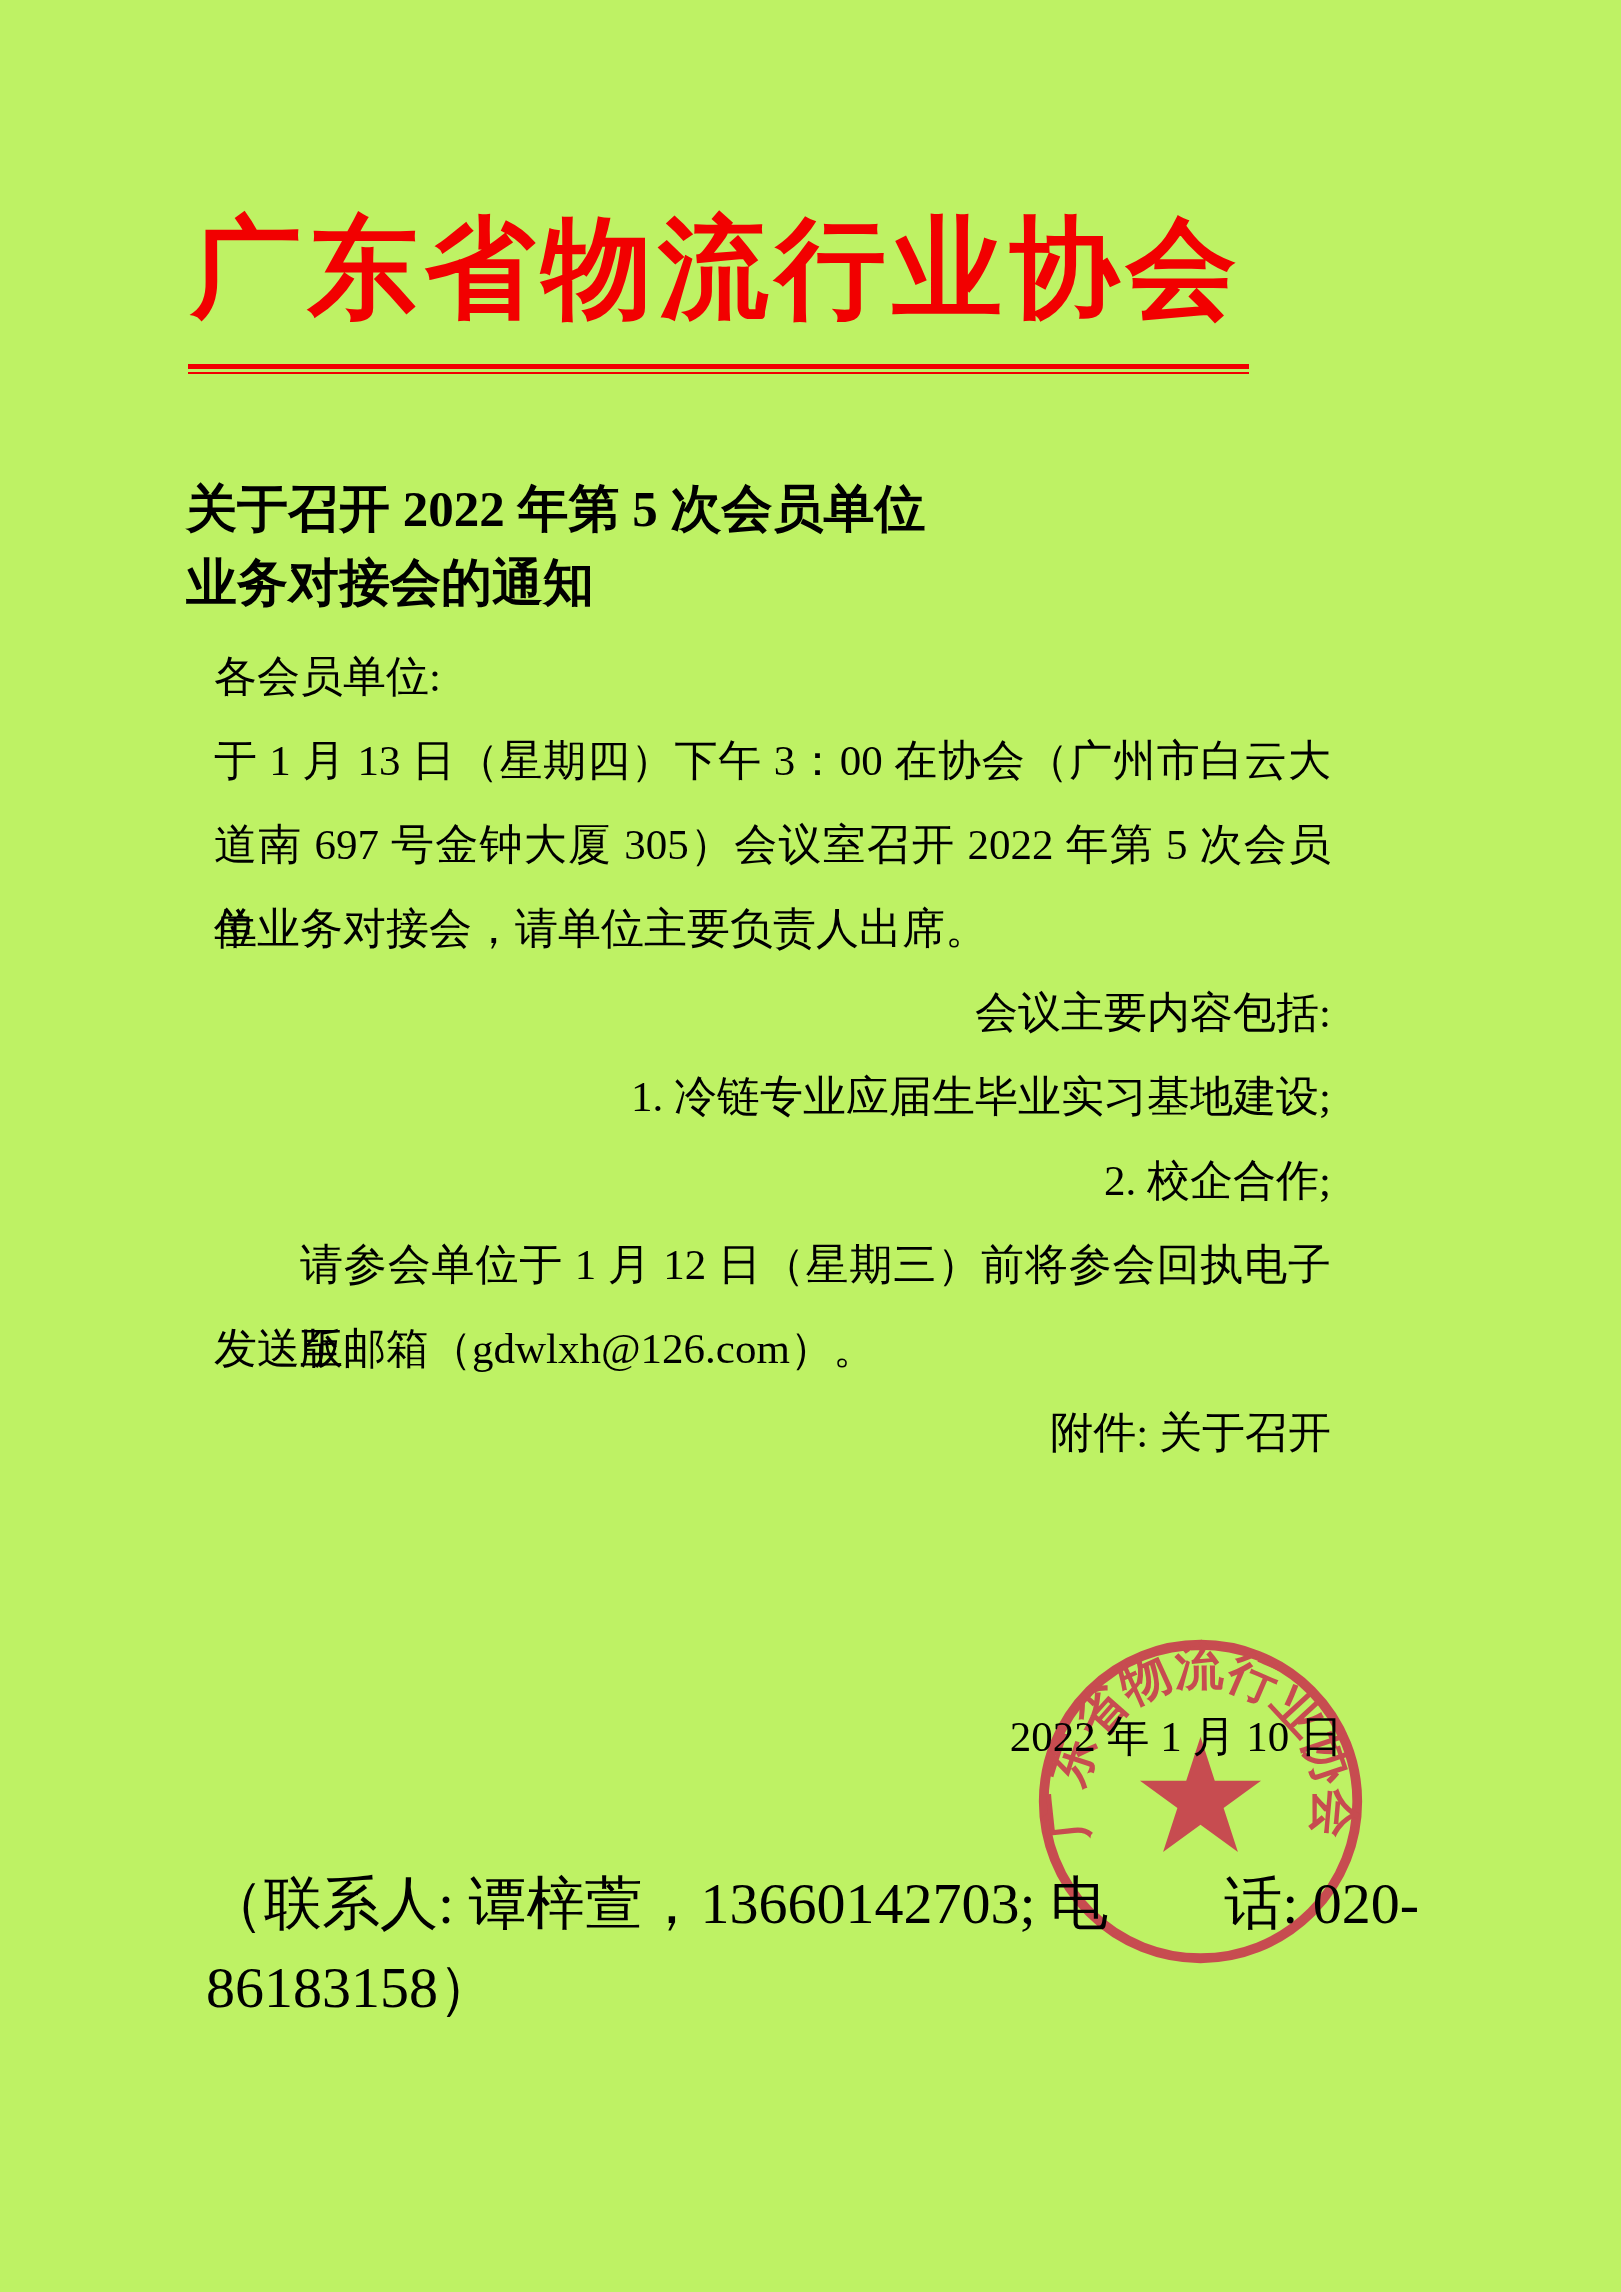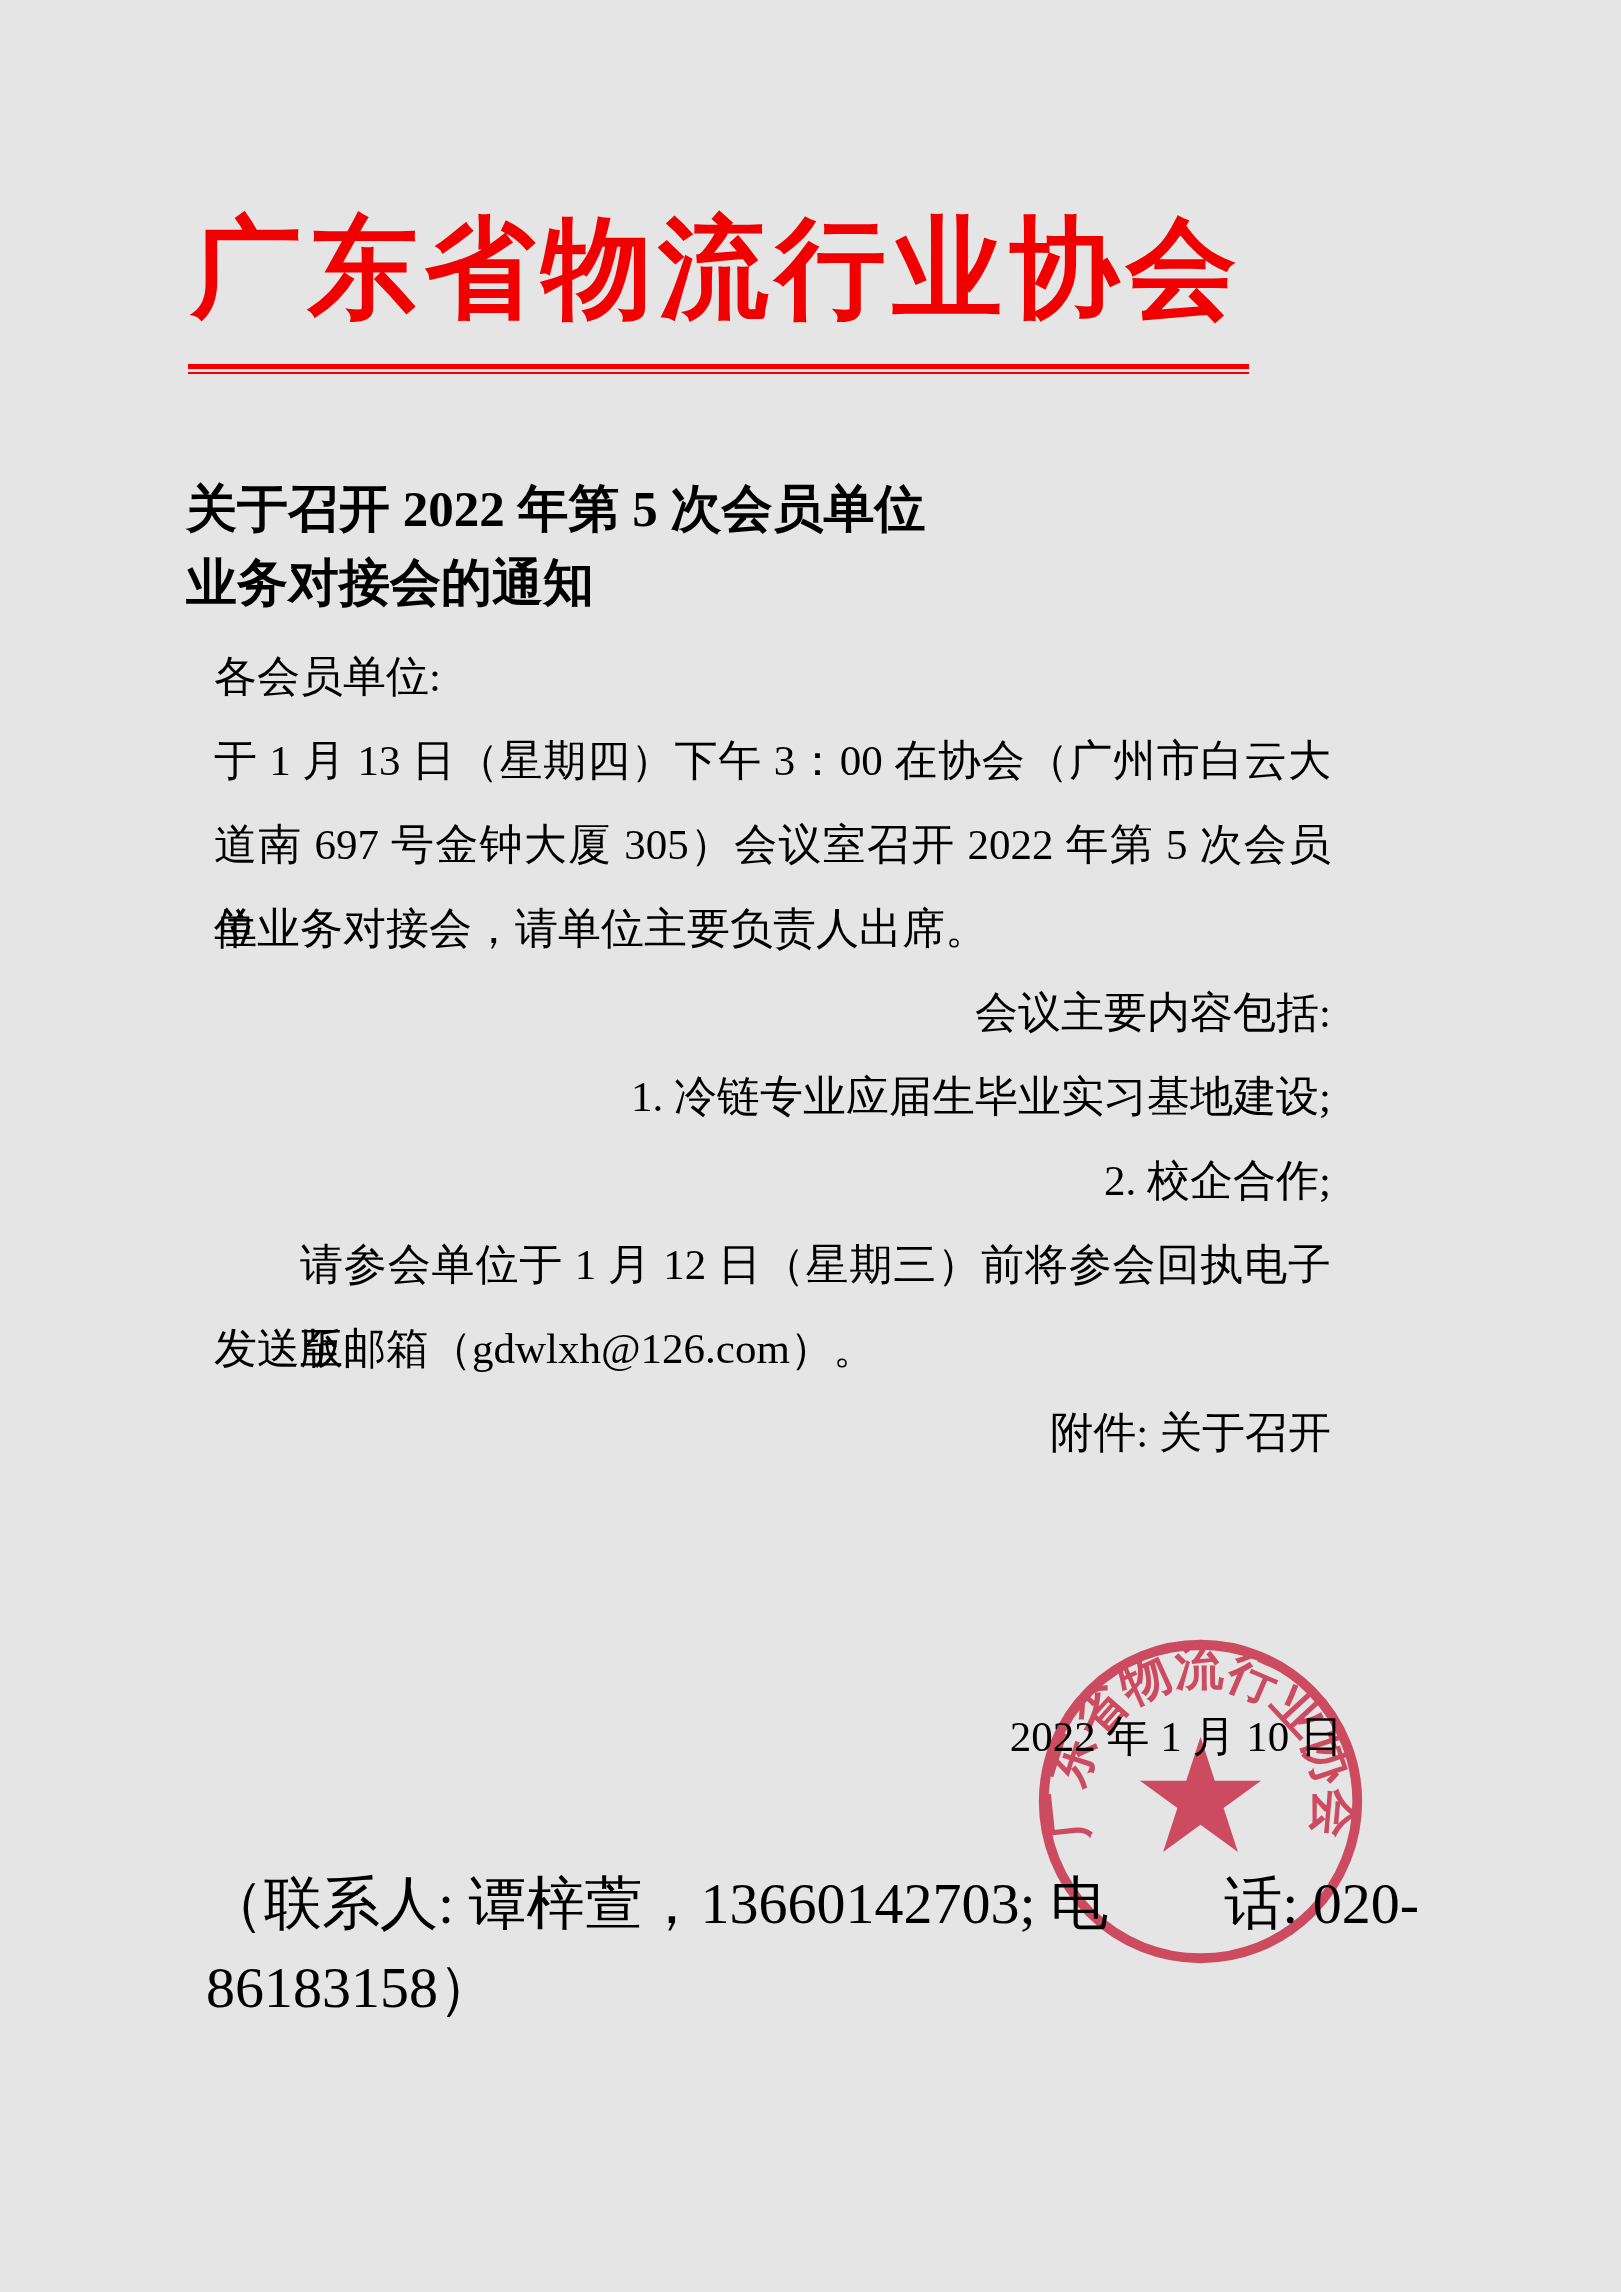--- a/index.html
+++ b/index.html
@@ -1,20 +1,20 @@
 <!DOCTYPE html>
 <html><head>
 <meta charset="utf-8">
 <style>
   html,body{margin:0;padding:0;background:#ffffff;}
   .page{
     position:relative;
     width:1621px;
     height:2293px;
-    background:#e5e5e5;
+    background:#bef264;
     font-family:"Liberation Serif","DejaVu Serif",serif;
     overflow:hidden;
   }
   
   .org-header{
     position:absolute;
     left:186px; top:206px;
     width:1062px;
     text-align:center;
     font-size:110px;

